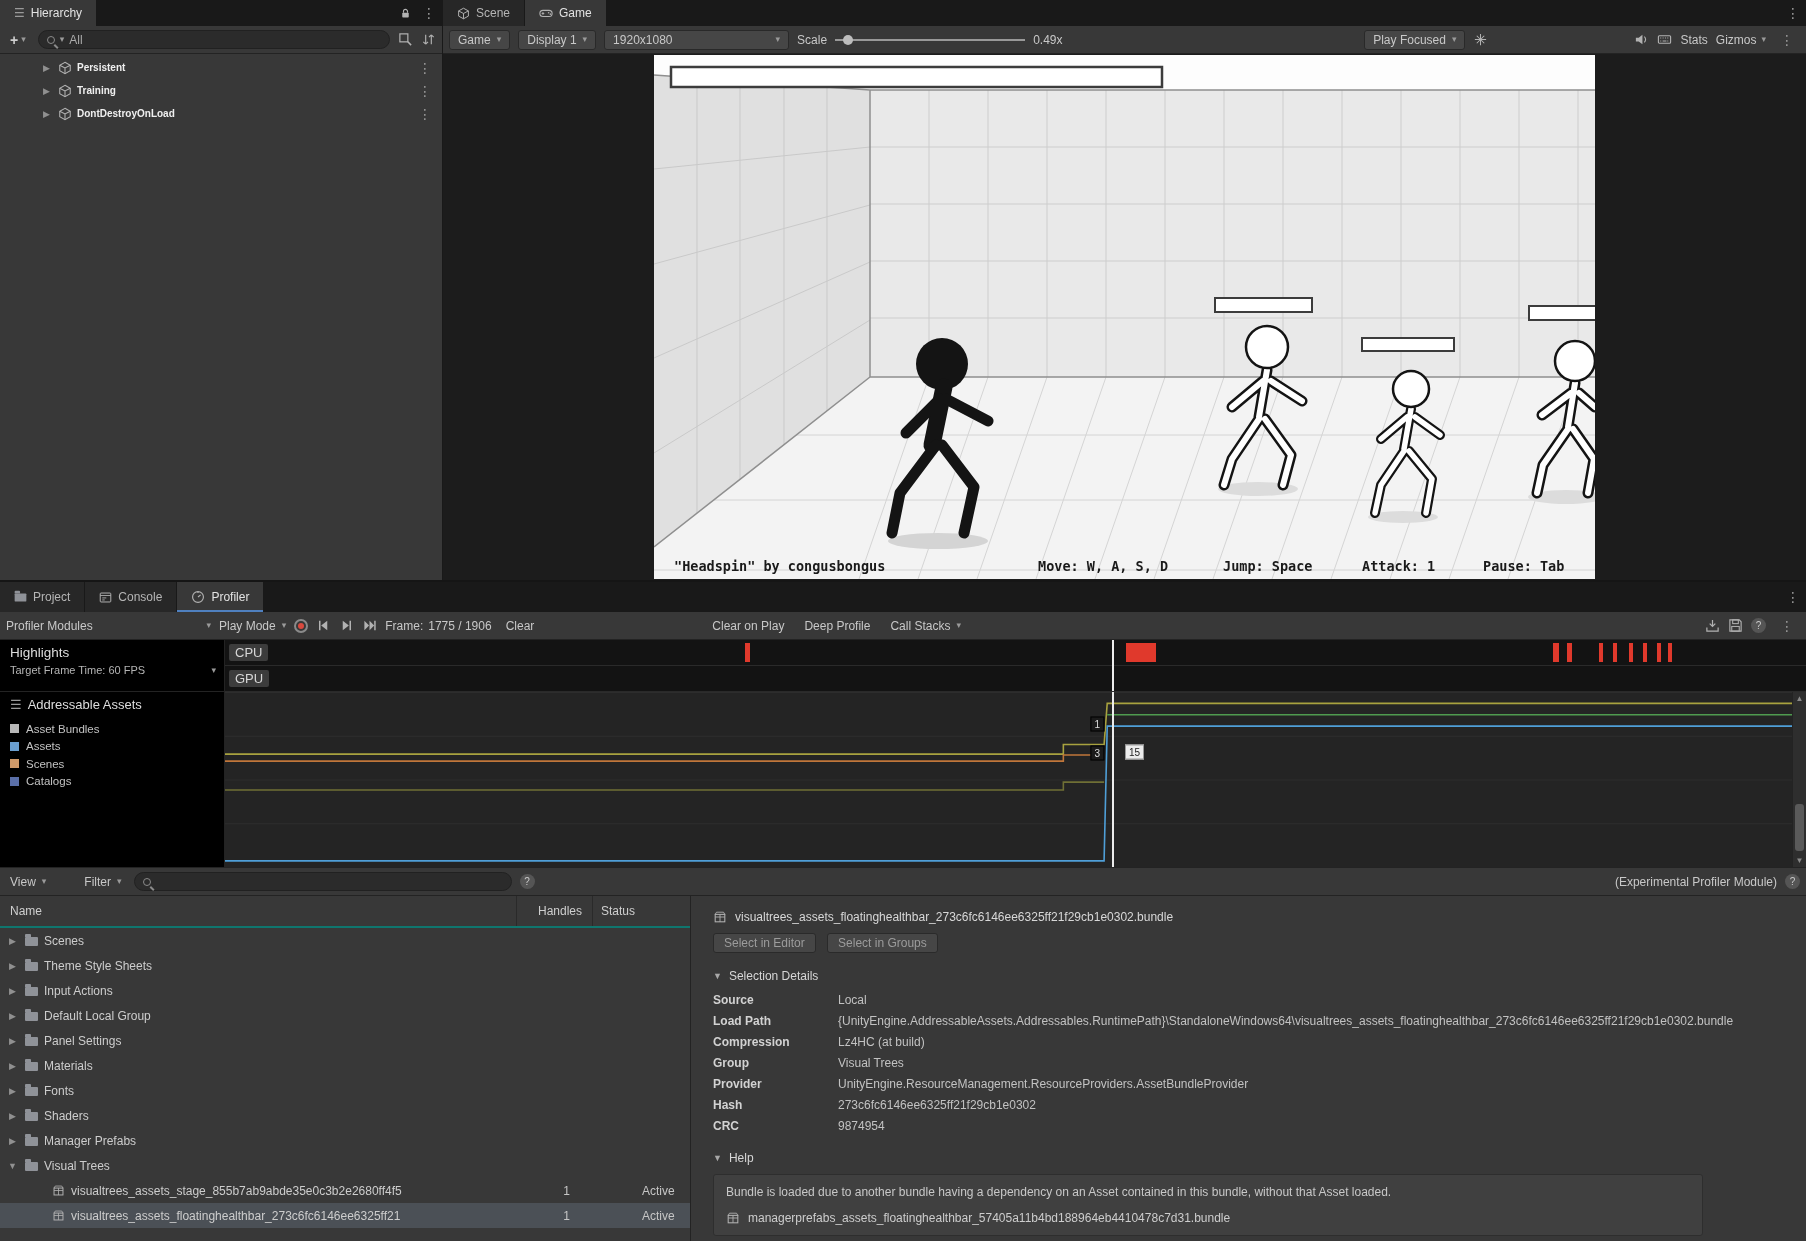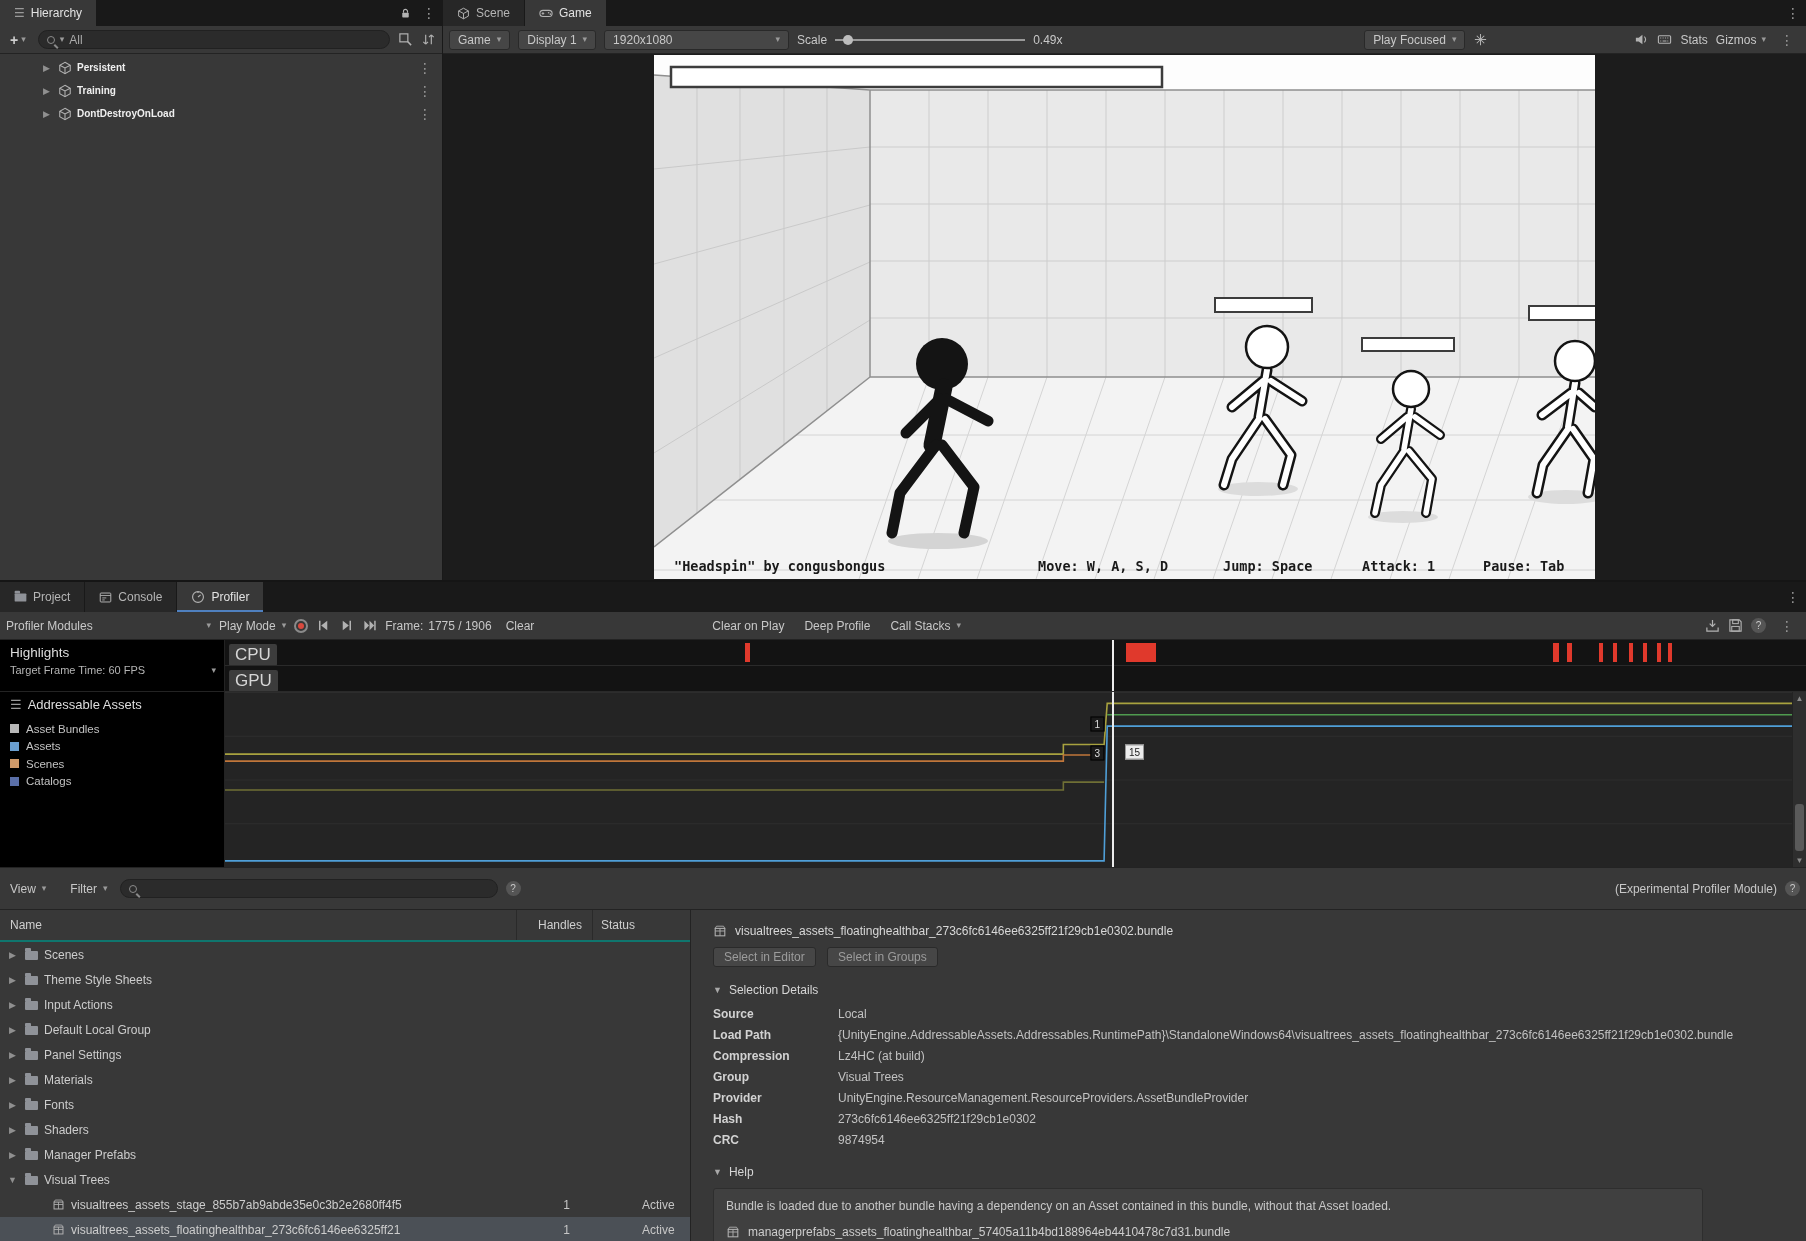--- a/index.html
+++ b/index.html
@@ -44,39 +44,39 @@
   
   .profiler{flex:1;display:flex;flex-direction:column;min-height:0;border-top:2px solid #151515;}
   .pstrip{height:30px;}
   .modrow{display:flex;flex:none;}
   .modleft{width:225px;flex:none;background:#000000;border-right:1px solid #232323;padding:5px 8px 5px 10px;}
   .hl{height:52px;border-bottom:1px solid #232323;}
   .hl .title{font-size:13.5px;color:#dedede;margin-bottom:4px;}
   .tft{display:flex;align-items:center;justify-content:space-between;font-size:11px;color:#b5b5b5;}
   .tracks{flex:1;position:relative;background:#202020;min-width:0;}
   .track{position:relative;height:26px;background:#131313;border-bottom:1px solid #2a2a2a;overflow:hidden;}
-  .chip{position:absolute;left:4px;top:4px;background:#3c3c3c;border-radius:2px;padding:1px 6px;font-size:17px;color:#d6d6d6;z-index:2;}
+  .chip{position:absolute;left:4px;top:4px;background:#3c3c3c;border-radius:2px;padding:1px 6px;font-size:13px;color:#d6d6d6;z-index:2;}
   .spike{position:absolute;top:3px;bottom:3px;background:#e0392c;}
   .playhead{position:absolute;top:0;bottom:0;width:2px;background:#ececec;z-index:4;}
   .addr{height:176px;border-bottom:1px solid #232323;}
   .addr .title{font-size:13px;color:#dedede;display:flex;align-items:center;gap:6px;margin-bottom:8px;}
   .legend-item{display:flex;align-items:center;gap:7px;font-size:11.5px;color:#c2c2c2;height:17.5px;}
   .sw{width:9px;height:9px;flex:none;background:#888;}
   .chartwrap{flex:1;position:relative;background:#242424;min-width:0;overflow:hidden;
     background-image:linear-gradient(#2d2d2d 1px,transparent 1px);background-size:100% 25%;}
   .plot{position:absolute;left:0;top:0;width:calc(100% - 14px);height:100%;}
   .chart-badge{position:absolute;background:#1b1b1b;border:1px solid #000;color:#ddd;font-size:10px;line-height:13px;padding:0 3px;transform:translate(-100%,-50%);z-index:5;}
   .chart-badge.light{background:#ececec;color:#222;border-color:#999;transform:translate(2px,-50%);}
   .vscroll{position:absolute;right:0;top:0;bottom:0;width:14px;background:#2e2e2e;border-left:1px solid #232323;z-index:6;}
   .vscroll .up,.vscroll .dn{position:absolute;left:0;right:0;text-align:center;font-size:8px;color:#8a8a8a;}
   .vscroll .up{top:2px;} .vscroll .dn{bottom:2px;}
   .vscroll .thumb{position:absolute;left:2px;right:2px;top:64%;bottom:16px;background:#5a5a5a;border-radius:3px;}
 
   
-  .dtoolbar{height:42px;}
+  .dtoolbar{height:28px;}
   .split{flex:1;display:flex;min-height:0;}
   .treepane{width:691px;flex:none;border-right:1px solid #232323;display:flex;flex-direction:column;background:#383838;}
   .thead{height:32px;flex:none;display:flex;align-items:center;border-bottom:2px solid #0f766e;color:#cfcfcf;}
   .col-name{flex:1;padding-left:10px;}
   .col-handles{width:76px;flex:none;border-left:1px solid #2a2a2a;text-align:right;padding-right:10px;height:100%;display:flex;align-items:center;justify-content:flex-end;}
   .col-status{width:98px;flex:none;border-left:1px solid #2a2a2a;padding-left:8px;height:100%;display:flex;align-items:center;}
   .trows{flex:1;overflow:hidden;}
   .trow{height:25px;display:flex;align-items:center;}
   .trow.sel{background:#4b5056;}
   .trow .name{flex:1;display:flex;align-items:center;gap:6px;padding-left:6px;min-width:0;overflow:hidden;}
@@ -485,21 +485,21 @@
           <div class="chart-badge" style="left: 55.6%; top: 35%;">3</div>
           <div class="chart-badge light" style="left: 56.8%; top: 34%;">15</div>
         </div>
     </div>
 
     <div class="toolbar dtoolbar">
       <span style="display:flex;align-items:center;gap:6px;padding:0 4px">
         <span>View</span>
           <span class="caret">▾</span>
       </span>
-      <span style="display:flex;align-items:center;gap:6px;padding:0 4px;margin-left:8px">
+      <span style="display:flex;align-items:center;gap:6px;padding:0 4px;margin-left:22px">
         <span>Filter</span>
           <span class="caret">▾</span>
       </span>
       <div class="search" style="width:378px">
         <span class="mag"></span>
       </div>
       <span class="qicon">?</span>
       <div class="spacer"></div>
       <span>(Experimental Profiler Module)</span>
       <span class="qicon">?</span>

